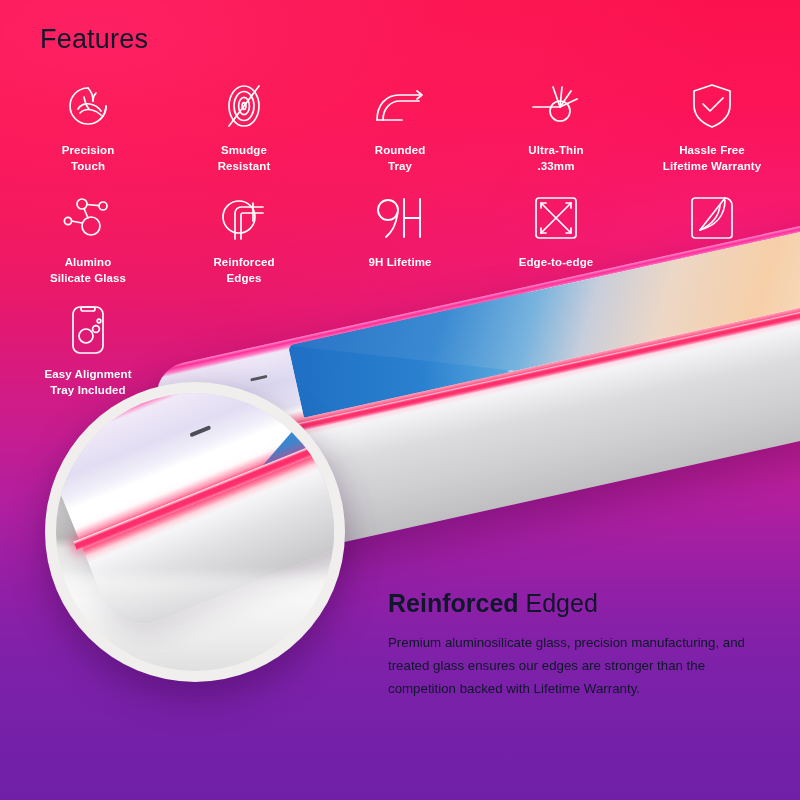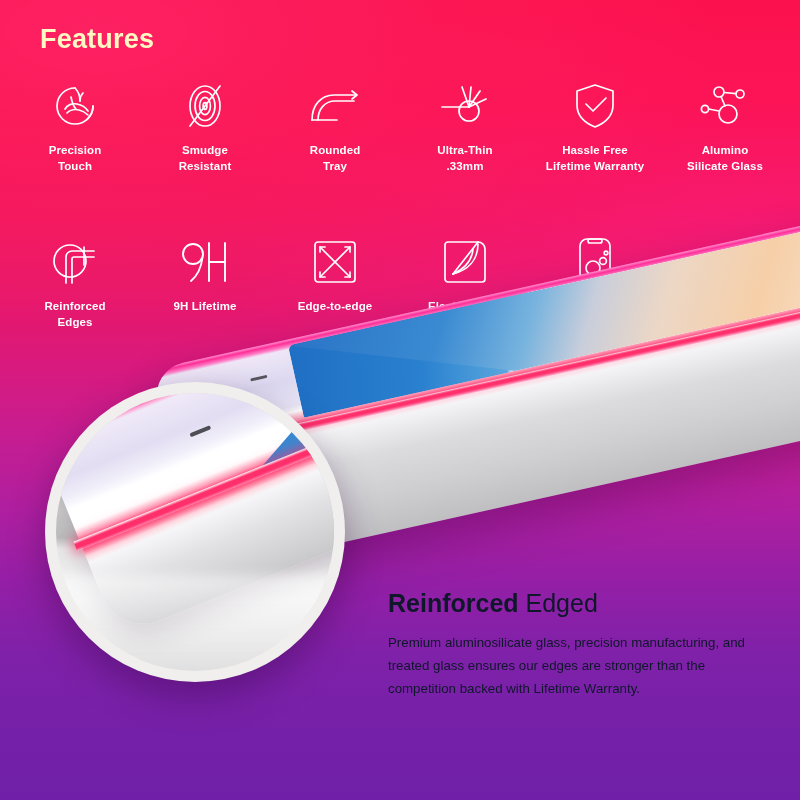--- a/index.html
+++ b/index.html
@@ -35,30 +35,30 @@
       radial-gradient(110% 55% at 95% 30%, rgba(225,20,115,.45) 0%, rgba(225,20,115,0) 62%);
     mix-blend-mode:screen;
     opacity:.8;
   }
 
   .wrap { position:absolute; inset:0; }
 
   
   .page-title {
     position:absolute; left:40px; top:24px;
-    color:#fef9c3; font-size:27px; font-weight:bold;
+    color:#0f172a; font-size:27px; font-weight:normal;
     letter-spacing:.2px;
   }
 
   
   .feature-grid {
     position:absolute; left:10px; right:10px; top:78px;
     display:grid;
-    grid-template-columns:repeat(6, 1fr);
-    row-gap:60px;
+    grid-template-columns:repeat(5, 1fr);
+    row-gap:16px;
   }
   .feature-cell {
     display:flex; flex-direction:column; align-items:center;
     text-align:center;
   }
   .feature-icon {
     width:56px; height:56px;
     display:flex; align-items:center; justify-content:center;
     margin-bottom:9px;
   }

